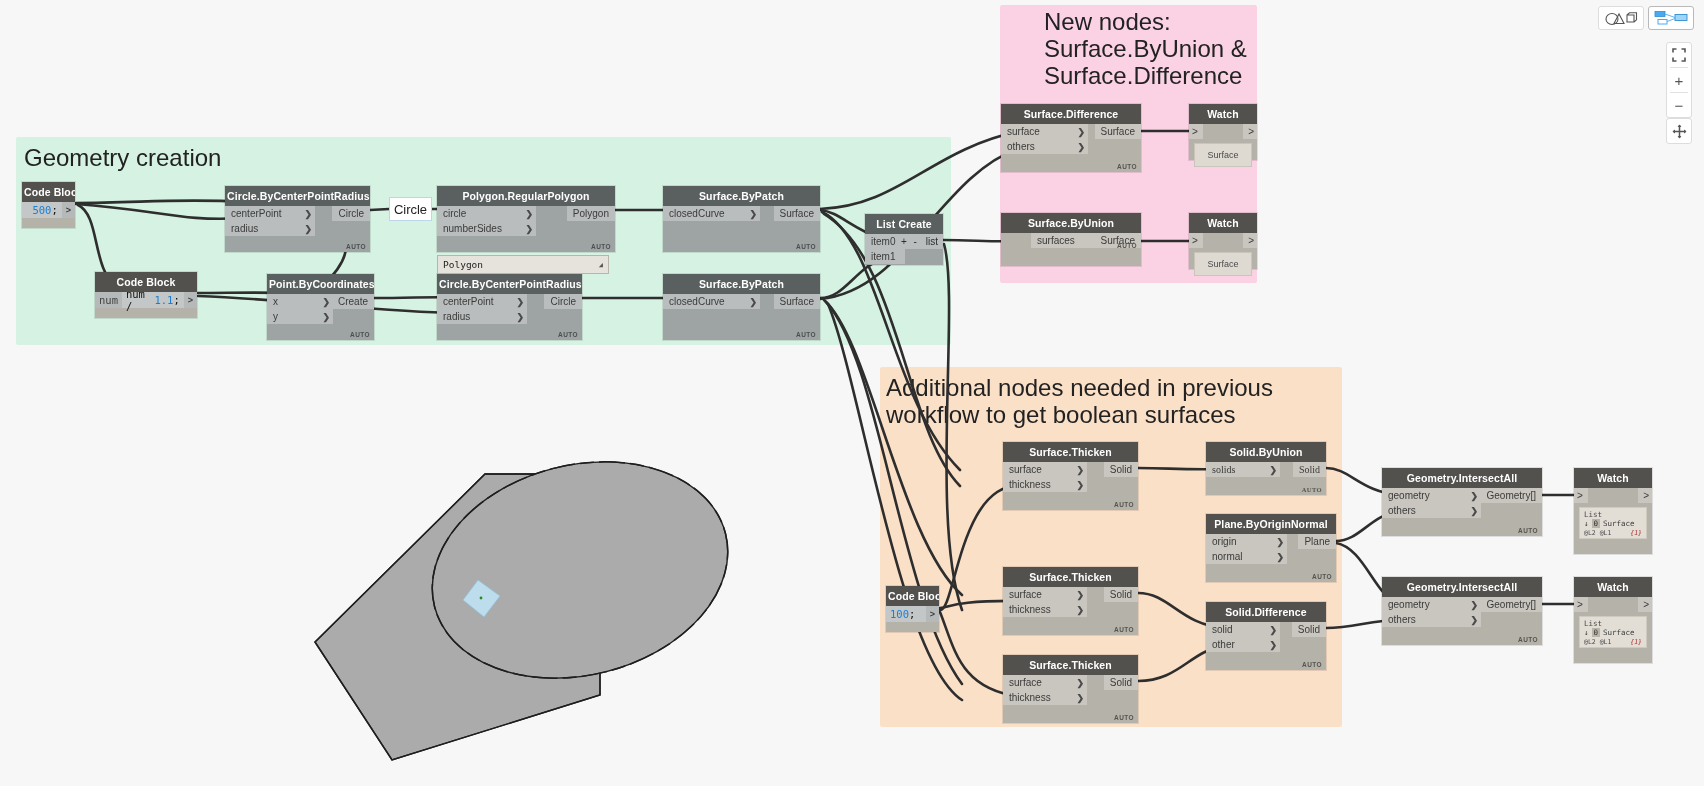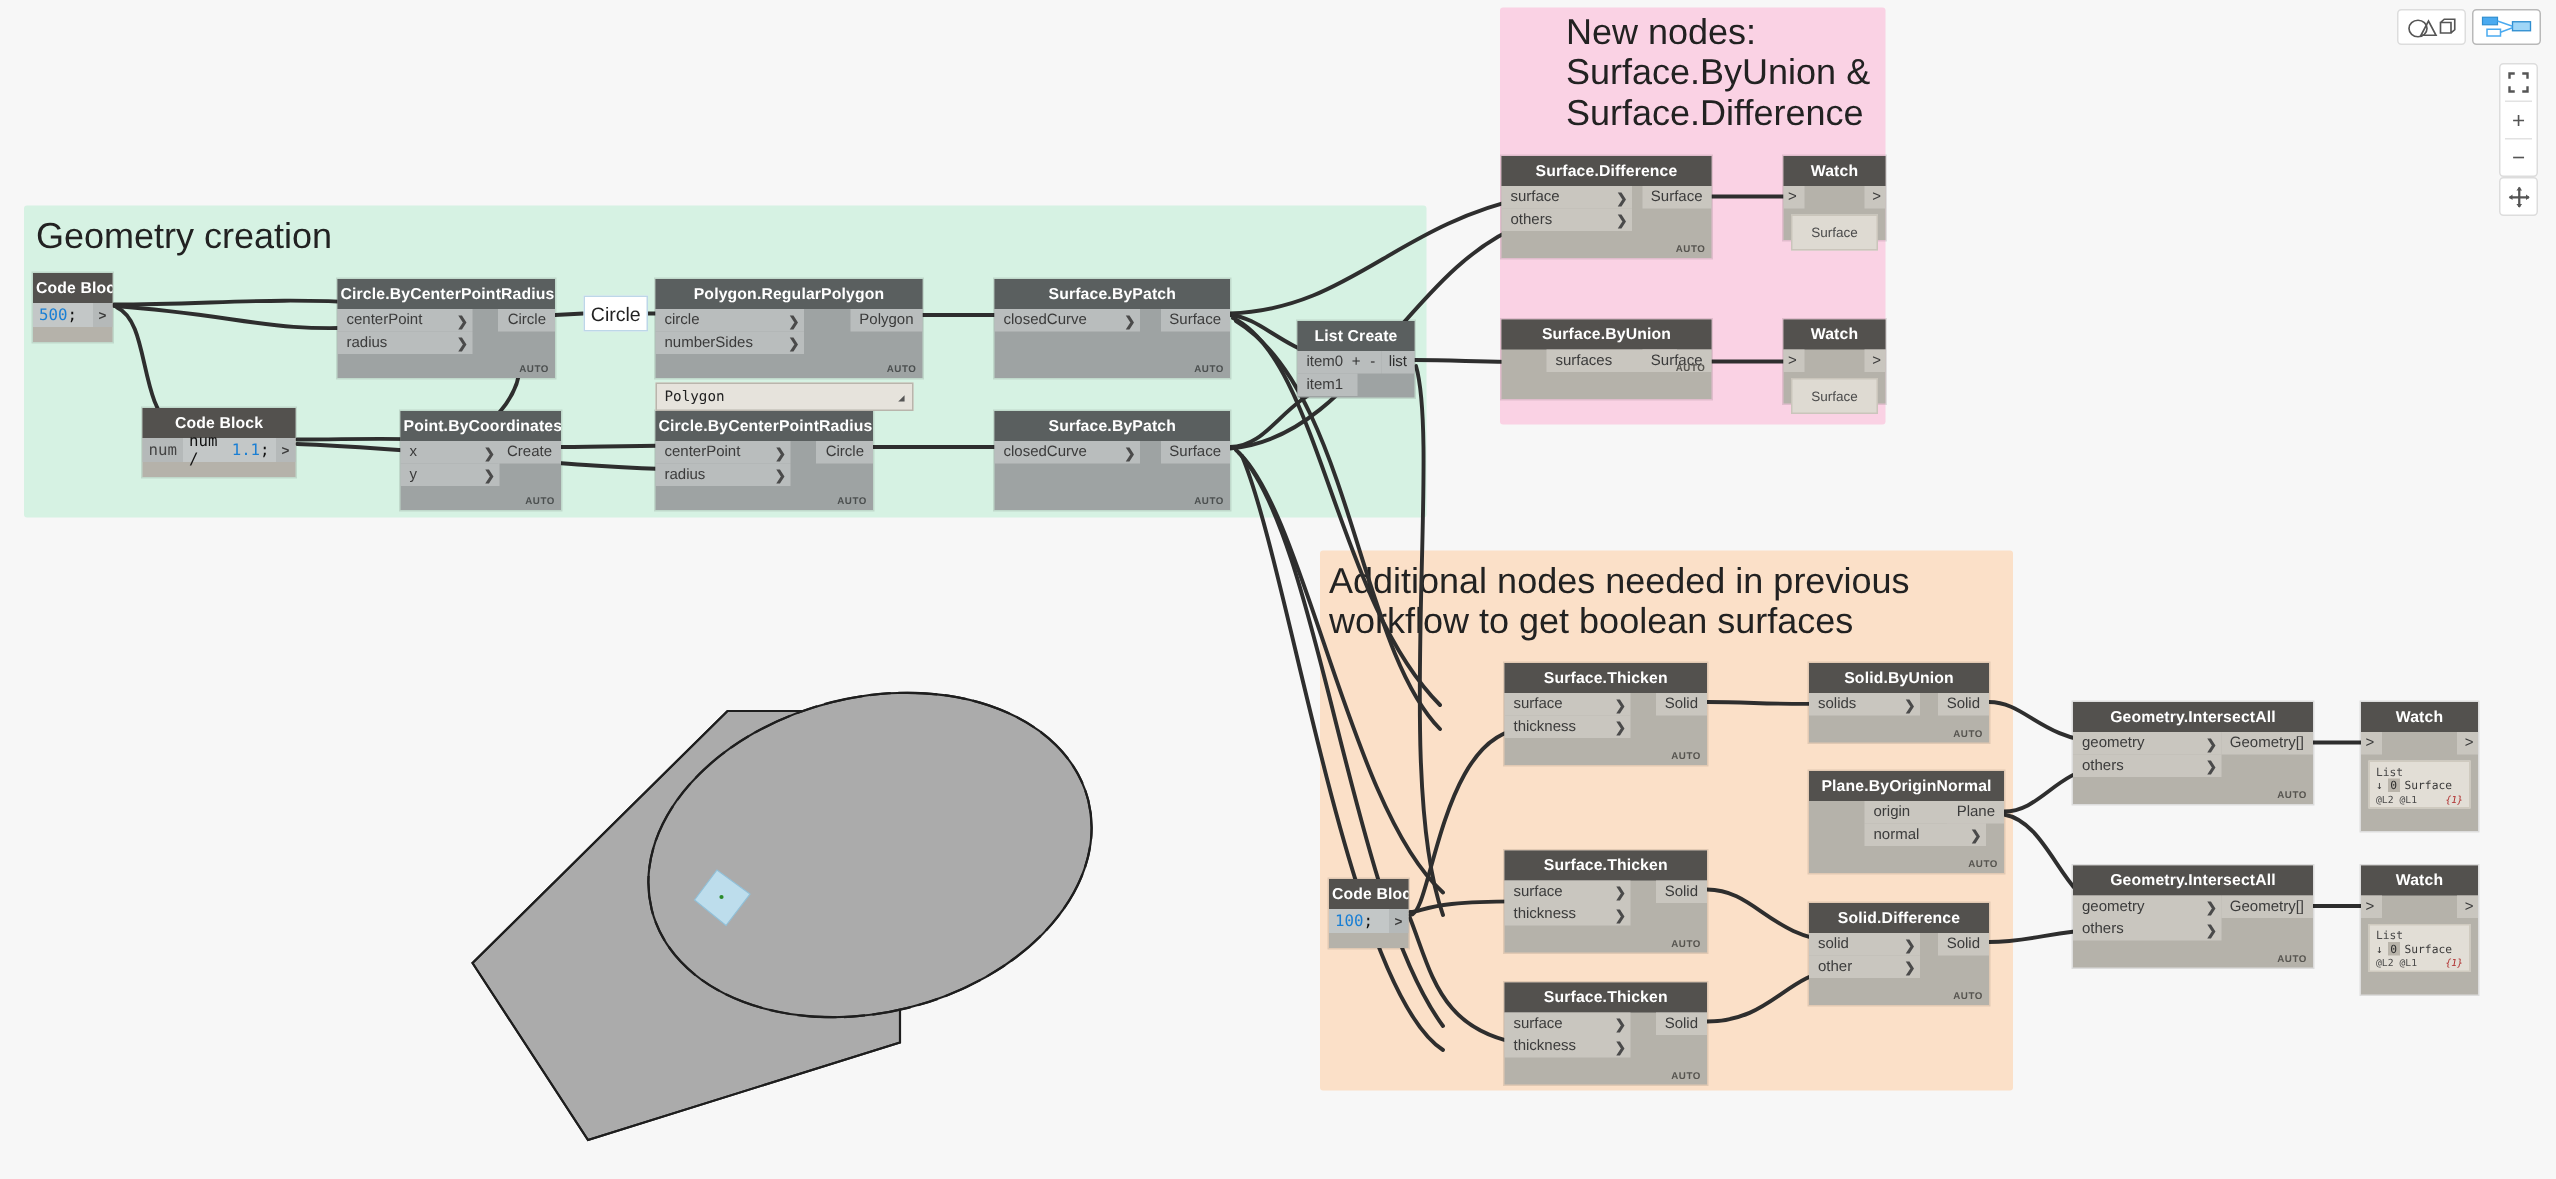--- a/index.html
+++ b/index.html
@@ -207,21 +207,21 @@
       <path d="M1542,495 L1586,495"></path>
       <path d="M1542,604 L1586,604"></path>
     </g>
   </svg>
 
   <div id="nodes-layer">
       <div class="node" style="left: 22px; top: 182px; width: 53px; height: 46px;">
         <div class="node-head">Code Block</div>
         <div class="node-body" style="height: 26px;">
           <div class="cb-row">
-            <div class="cb-cell" style="flex: 1 1 0%;">
+            <div class="cb-cell" style="flex: 1 1 0%; justify-content: flex-end;">
               <span class="cb-num">500</span>
               <span>;</span>
             </div>
             <div class="cb-chev">&gt;</div>
           </div>
         </div>
       </div>
       <div class="node" style="left: 95px; top: 272px; width: 102px; height: 46px;">
         <div class="node-head">Code Block</div>
         <div class="node-body" style="height: 26px;">
@@ -432,32 +432,32 @@
           <div class="port-in" style="width: 84px;">
             <span>thickness</span>
             <span class="chev">❯</span>
           </div>
           <div class="port-out">Solid</div>
           <div class="auto">AUTO</div>
         </div>
       </div>
       <div class="node" style="left: 1206px; top: 442px; width: 120px; height: 53px;">
         <div class="node-head">Solid.ByUnion</div>
-        <div class="node-body" style="height: 33px;">
+        <div class="node-body" style="height: 33px; font-family: Liberation Serif, serif;">
           <div class="port-in" style="width: 74px;">
             <span>solids</span>
             <span class="chev">❯</span>
           </div>
           <div class="port-out">Solid</div>
           <div class="auto">AUTO</div>
         </div>
       </div>
       <div class="node" style="left: 1206px; top: 514px; width: 130px; height: 68px;">
         <div class="node-head">Plane.ByOriginNormal</div>
-        <div class="node-body" style="height: 48px; margin-left: 37px;">
+        <div class="node-body" style="height: 48px;">
           <div class="port-in" style="width: 81px;">
             <span>origin</span>
             <span class="chev">❯</span>
           </div>
           <div class="port-in" style="width: 81px;">
             <span>normal</span>
             <span class="chev">❯</span>
           </div>
           <div class="port-out">Plane</div>
           <div class="auto">AUTO</div>

